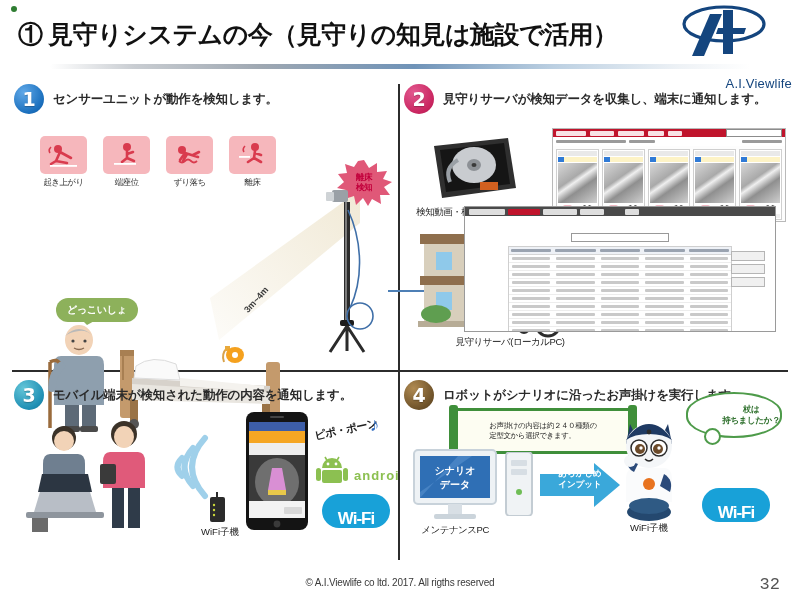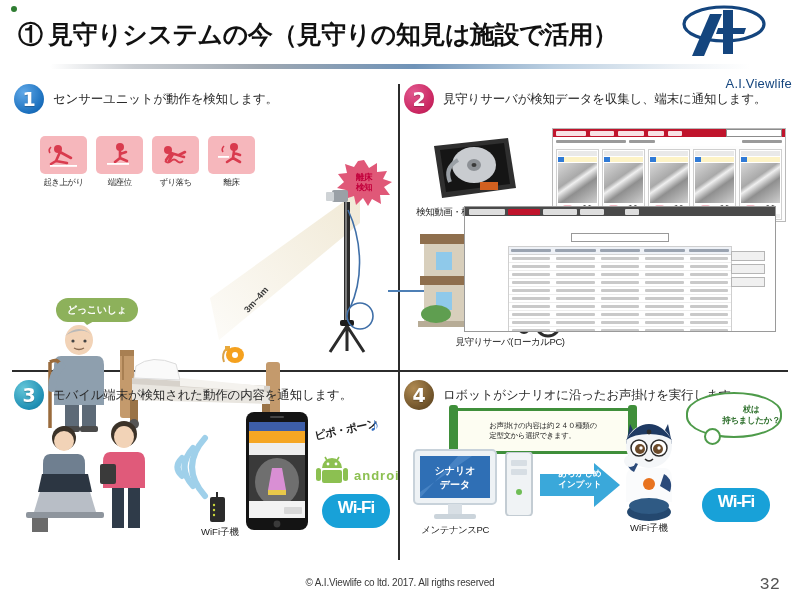--- a/index.html
+++ b/index.html
@@ -46,24 +46,24 @@
   .badge{
     width:30px;height:30px;border-radius:50%;flex:0 0 30px;
     display:flex;align-items:center;justify-content:center;
     color:#fff;font-size:19px;font-weight:700;font-family:"DejaVu Sans",sans-serif;
     text-shadow:0 1px 1px rgba(0,0,0,.25);
   }
   .b1{background:radial-gradient(circle at 32% 28%,#5fa8e8,#1a6fbd 70%,#14569a);}
   .b2{background:radial-gradient(circle at 32% 28%,#e2588f,#c9255f 70%,#a81a4d);}
   .b3{background:radial-gradient(circle at 32% 28%,#63c5d8,#1f8fb4 70%,#17728f);}
   .b4{background:radial-gradient(circle at 32% 28%,#b08a52,#6e5229 70%,#57401f);}
-  .step-txt{font-size:12.5px;font-weight:400;color:#2a2a2a;letter-spacing:-.2px;white-space:nowrap;}
-
-  
-  .motions{position:absolute;left:26px;top:56px;display:flex;gap:9px;}
+  .step-txt{font-size:12.5px;font-weight:700;color:#2a2a2a;letter-spacing:-.2px;white-space:nowrap;}
+
+  
+  .motions{position:absolute;left:26px;top:56px;display:flex;gap:16px;}
   .motion{width:47px;text-align:center;}
   .motion .tile{
     width:47px;height:38px;border-radius:5px;background:#f6b7bc;
     display:flex;align-items:center;justify-content:center;
   }
   .motion .cap{font-size:8.5px;margin-top:3px;color:#333;white-space:nowrap;letter-spacing:-.6px;}
 
   
   .beam{
     position:absolute;left:196px;top:110px;width:150px;height:150px;
@@ -151,21 +151,21 @@
   .router-cap{position:absolute;left:178px;top:150px;width:56px;text-align:center;font-size:9.5px;color:#222;}
   .phone{position:absolute;left:232px;top:36px;width:62px;height:118px;}
   .pipo{position:absolute;left:300px;top:46px;font-size:11px;color:#222;font-weight:700;
         transform:rotate(-12deg);white-space:nowrap;letter-spacing:-.5px;}
   .note{position:absolute;left:356px;top:38px;font-size:19px;color:#2f6bbf;}
   .android{position:absolute;left:302px;top:78px;width:84px;height:32px;}
   .wifi-logo{
     position:absolute;width:68px;height:34px;border-radius:17px;
     background:#18a1d8;display:flex;align-items:flex-end;justify-content:center;
   }
-  .wifi-logo .wl{font-size:17px;font-weight:700;color:#fff;line-height:1;padding-bottom:12px;letter-spacing:-1px;}
+  .wifi-logo .wl{font-size:17px;font-weight:700;color:#fff;line-height:1;padding-bottom:1px;letter-spacing:-1px;}
   .wifi3{left:308px;top:118px;}
   .wifi4{left:298px;top:112px;}
 
   
   .scroll{
     position:absolute;left:50px;top:32px;width:178px;height:40px;
     background:#fdfdf2;border-top:3px solid #3f8f3a;border-bottom:3px solid #3f8f3a;
     display:flex;align-items:center;justify-content:center;
   }
   .scroll:before,.scroll:after{

